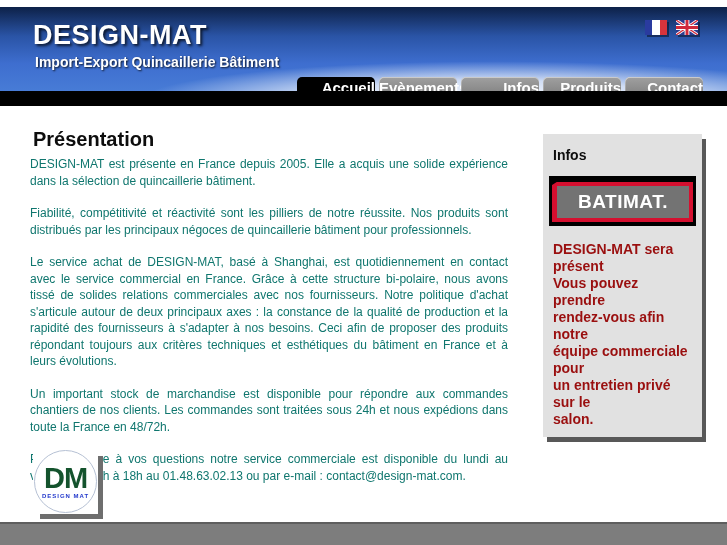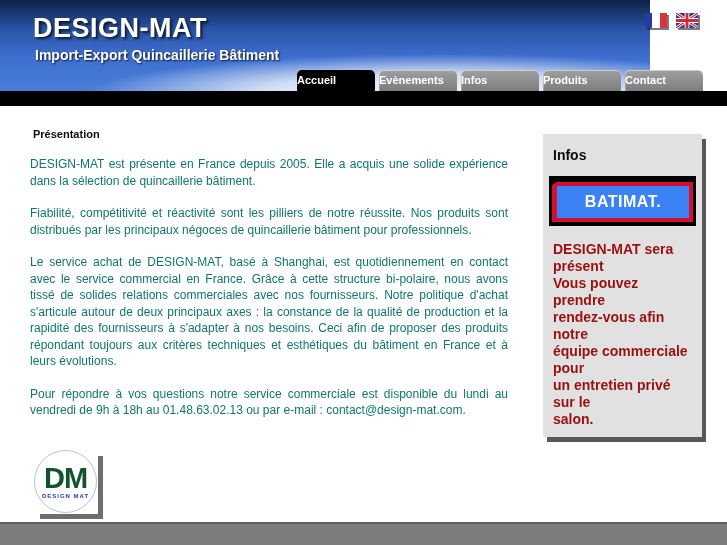--- a/index.html
+++ b/index.html
@@ -6,21 +6,21 @@
   html,body { width:727px; height:545px; }
   body {
     position:relative;
     font-family:"Liberation Sans", sans-serif;
     background:#fff;
     overflow:hidden;
   }
 
   
   .header {
-    position:absolute; top:0; left:0; width:650px; height:91px;
+    position:absolute; top:7px; left:0; width:727px; height:91px;
     background:
       radial-gradient(ellipse 520px 58px at 68% 103%, rgba(255,255,255,0.97) 0%, rgba(255,255,255,0.75) 35%, rgba(255,255,255,0) 68%),
       linear-gradient(180deg, #0d2148 0%, #2a54a6 32%, #3e6ecf 62%, #4a7fd8 100%);
   }
   .brand-title {
     position:absolute; left:33px; top:13px;
     font-size:27px; font-weight:bold; color:#fff; letter-spacing:0.5px;
     text-shadow:2px 2px 3px rgba(0,0,0,0.75);
   }
   .brand-subtitle {
@@ -34,35 +34,35 @@
     box-shadow:2px 2px 0 rgba(8,16,36,0.55);
     cursor:pointer;
   }
   .flag-fr { background:linear-gradient(90deg,#2a3b9f 0 33%,#ffffff 33% 66%,#d8343c 66% 100%); }
   .flag svg { display:block; width:22px; height:15px; }
 
   
   .tabs { position:absolute; left:297px; bottom:0; display:flex; gap:4px; }
   .tab {
     width:78px; height:21px; line-height:21px;
-    text-align:left; color:#fff; font-weight:bold; font-size:11px;
+    text-align:right; color:#fff; font-weight:bold; font-size:15px;
     border-radius:5px 5px 0 0; cursor:pointer;
     background:linear-gradient(180deg,#a0a0a0,#7d7d7d);
     box-shadow:inset 0 1px 0 rgba(255,255,255,0.45), inset 1px 0 0 rgba(255,255,255,0.25);
   }
   .tab.active {
     background:#000;
     box-shadow:none;
   }
 
   .black-bar { position:absolute; top:91px; left:0; width:727px; height:15px; background:#000; }
 
   
   .content { position:absolute; top:106px; left:0; width:727px; height:416px; background:#fff; }
-  .page-heading { position:absolute; left:33px; top:22px; font-size:11px; font-weight:bold; color:#0d0d0d; }
+  .page-heading { position:absolute; left:33px; top:22px; font-size:20px; font-weight:bold; color:#0d0d0d; }
   .paragraphs {
     position:absolute; left:30px; top:50px; width:478px;
     font-size:12px; line-height:16.5px; color:#0f766e; text-align:justify;
   }
   .paragraphs p { margin-bottom:16px; }
 
   
   .sidebar {
     position:absolute; left:543px; top:28px; width:159px; height:303px;
     background:#e1e1e1;
@@ -70,22 +70,22 @@
   }
   .sidebar-heading { margin:13px 0 0 10px; font-size:14px; font-weight:bold; color:#0d0d0d; }
 
   .batimat {
     position:relative; margin:13px auto 0; width:147px; height:50px;
     background:#000; cursor:pointer;
   }
   .batimat-red { position:absolute; left:3px; right:3px; top:6px; bottom:4px; background:#d50f2f; }
   .batimat-inner {
     position:absolute; left:8px; right:7px; top:10px; bottom:8px;
-    background:#3b82f6; color:#fff; text-align:center;
-    font-weight:bold; font-size:16px; line-height:31px; letter-spacing:0.5px;
+    background:#737373; color:#fff; text-align:center;
+    font-weight:bold; font-size:19px; line-height:31px; letter-spacing:0.5px;
   }
   .batimat-notch {
     position:absolute; top:0; left:0; width:0; height:0;
     border-top:11px solid #000; border-right:17px solid transparent;
   }
 
   .announcement {
     margin:15px 10px 0; color:#9a0f0f; font-weight:bold;
     font-size:14px; line-height:17px;
   }
@@ -140,20 +140,21 @@
 
 <div class="black-bar"></div>
 
 <div class="content">
   <div class="page-heading">Présentation</div>
 
   <div class="paragraphs">
     <p>DESIGN-MAT est présente en France depuis 2005. Elle a acquis une solide expérience dans la sélection de quincaillerie bâtiment.</p>
     <p>Fiabilité, compétitivité et réactivité sont les pilliers de notre réussite. Nos produits sont distribués par les principaux négoces de quincaillerie bâtiment pour professionnels.</p>
     <p>Le service achat de DESIGN-MAT, basé à Shanghai, est quotidiennement en contact avec le service commercial en France. Grâce à cette structure bi-polaire, nous avons tissé de solides relations commerciales avec nos fournisseurs. Notre politique d'achat s'articule autour de deux principaux axes : la constance de la qualité de production et la rapidité des fournisseurs à s'adapter à nos besoins. Ceci afin de proposer des produits répondant toujours aux critères techniques et esthétiques du bâtiment en France et à leurs évolutions.</p>
+    <p>Un important stock de marchandise est disponible pour répondre aux commandes chantiers de nos clients. Les commandes sont traitées sous 24h et nous expédions dans toute la France en 48/72h.</p>
     <p>Pour répondre à vos questions notre service commerciale est disponible du lundi au vendredi de 9h à 18h au 01.48.63.02.13 ou par e-mail : contact@design-mat.com.</p>
   </div>
 
   <div class="sidebar">
     <div class="sidebar-heading">Infos</div>
 
     <div class="batimat">
       <div class="batimat-red"></div>
       <div class="batimat-inner">BATIMAT.</div>
       <div class="batimat-notch"></div>

